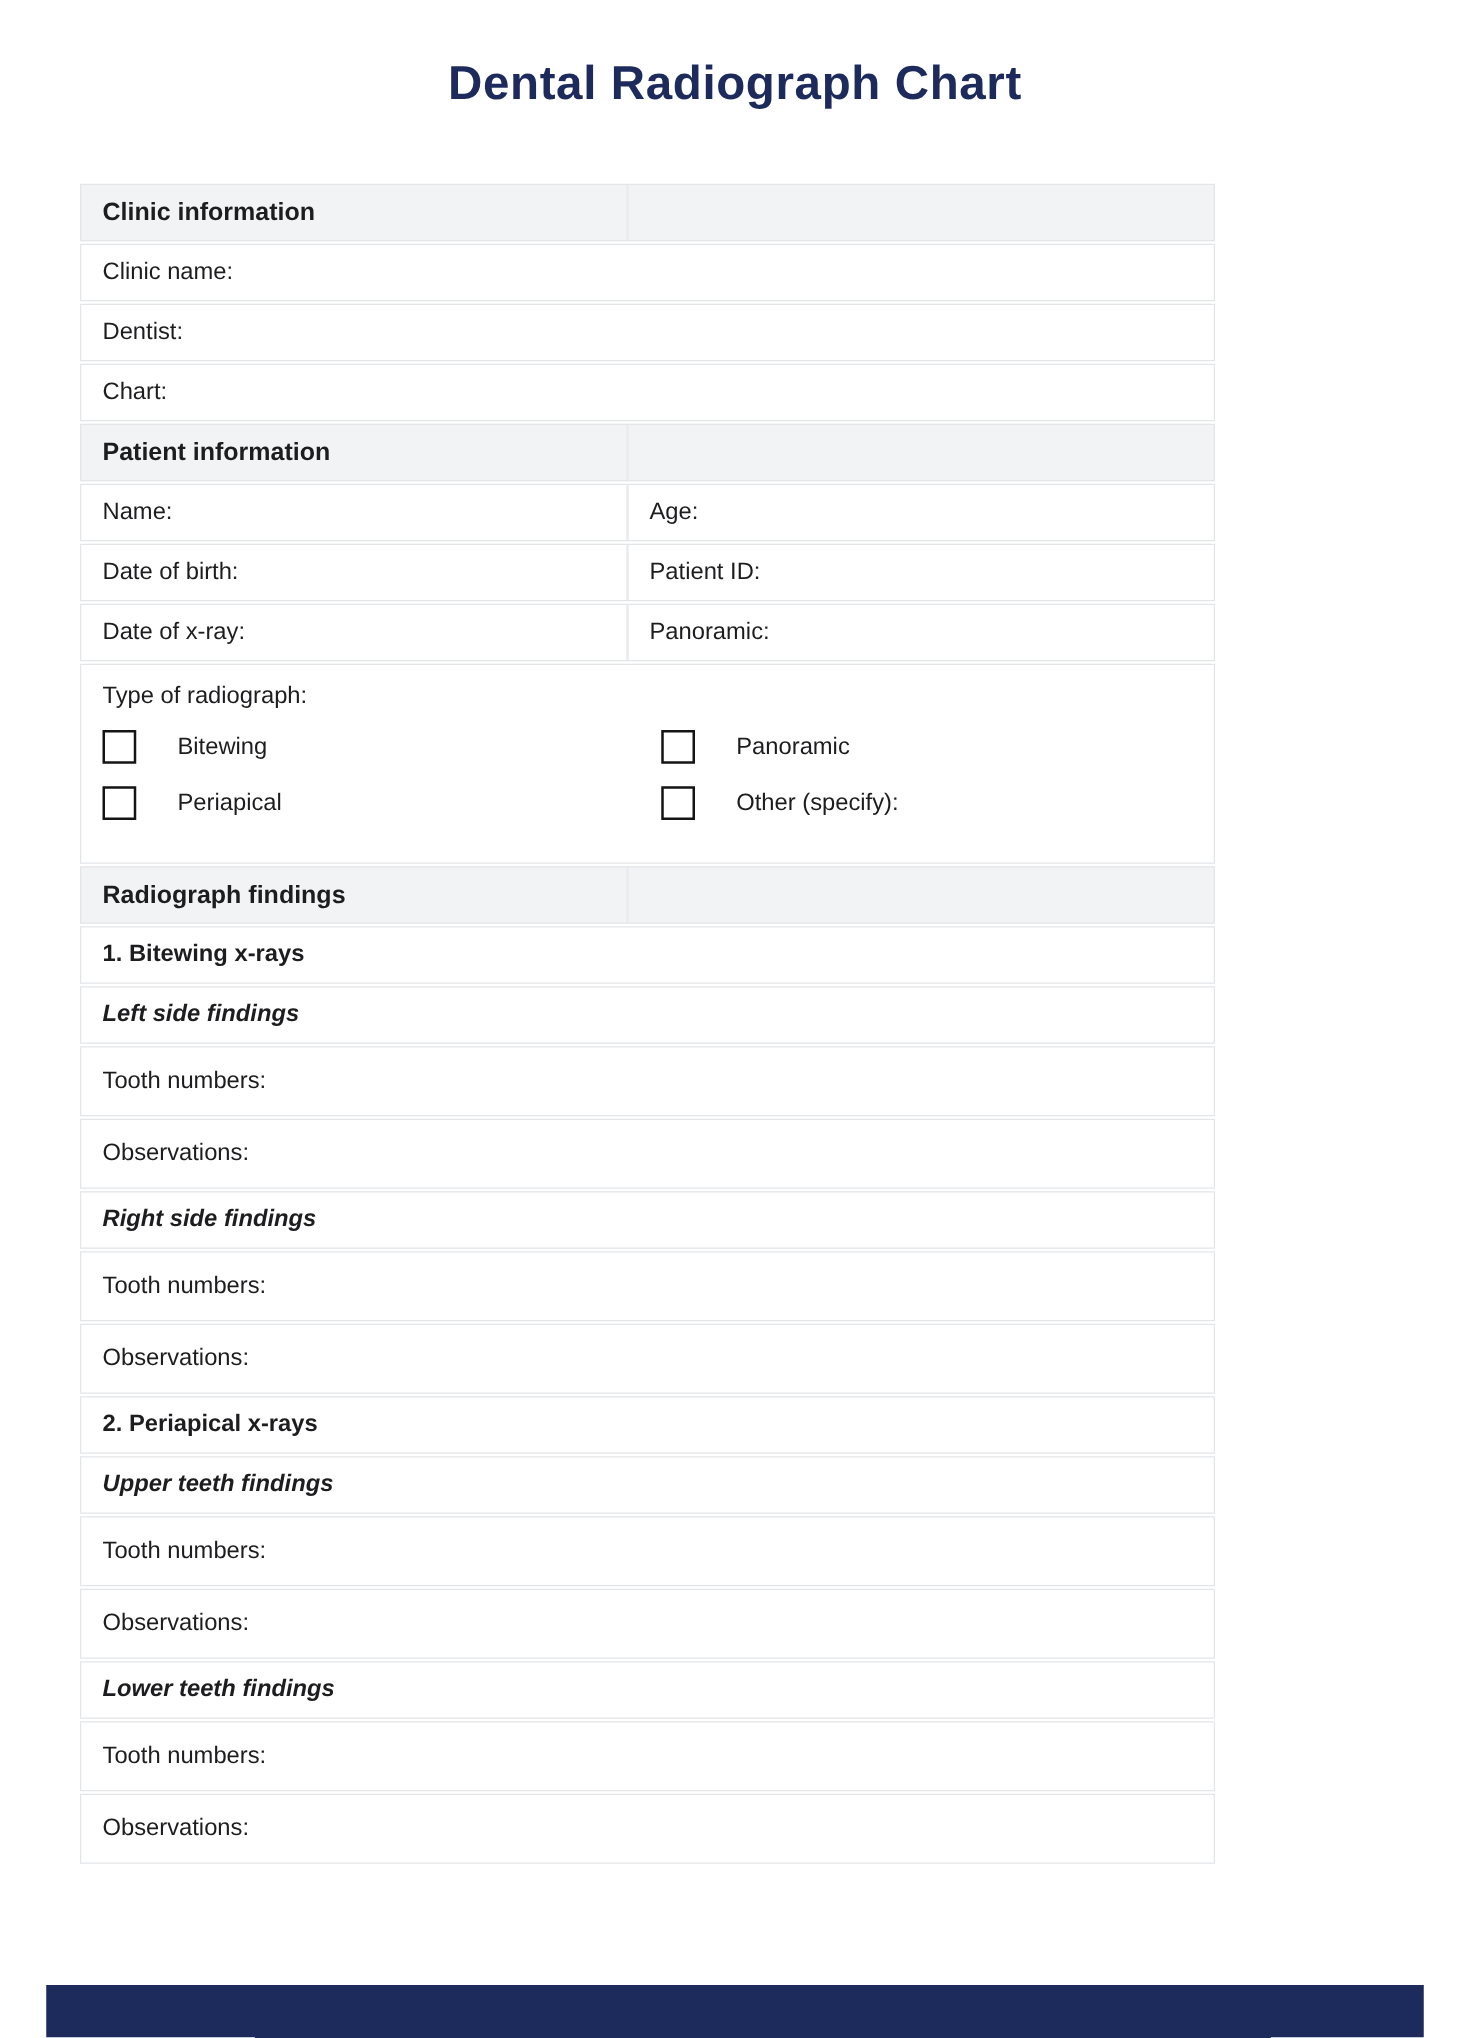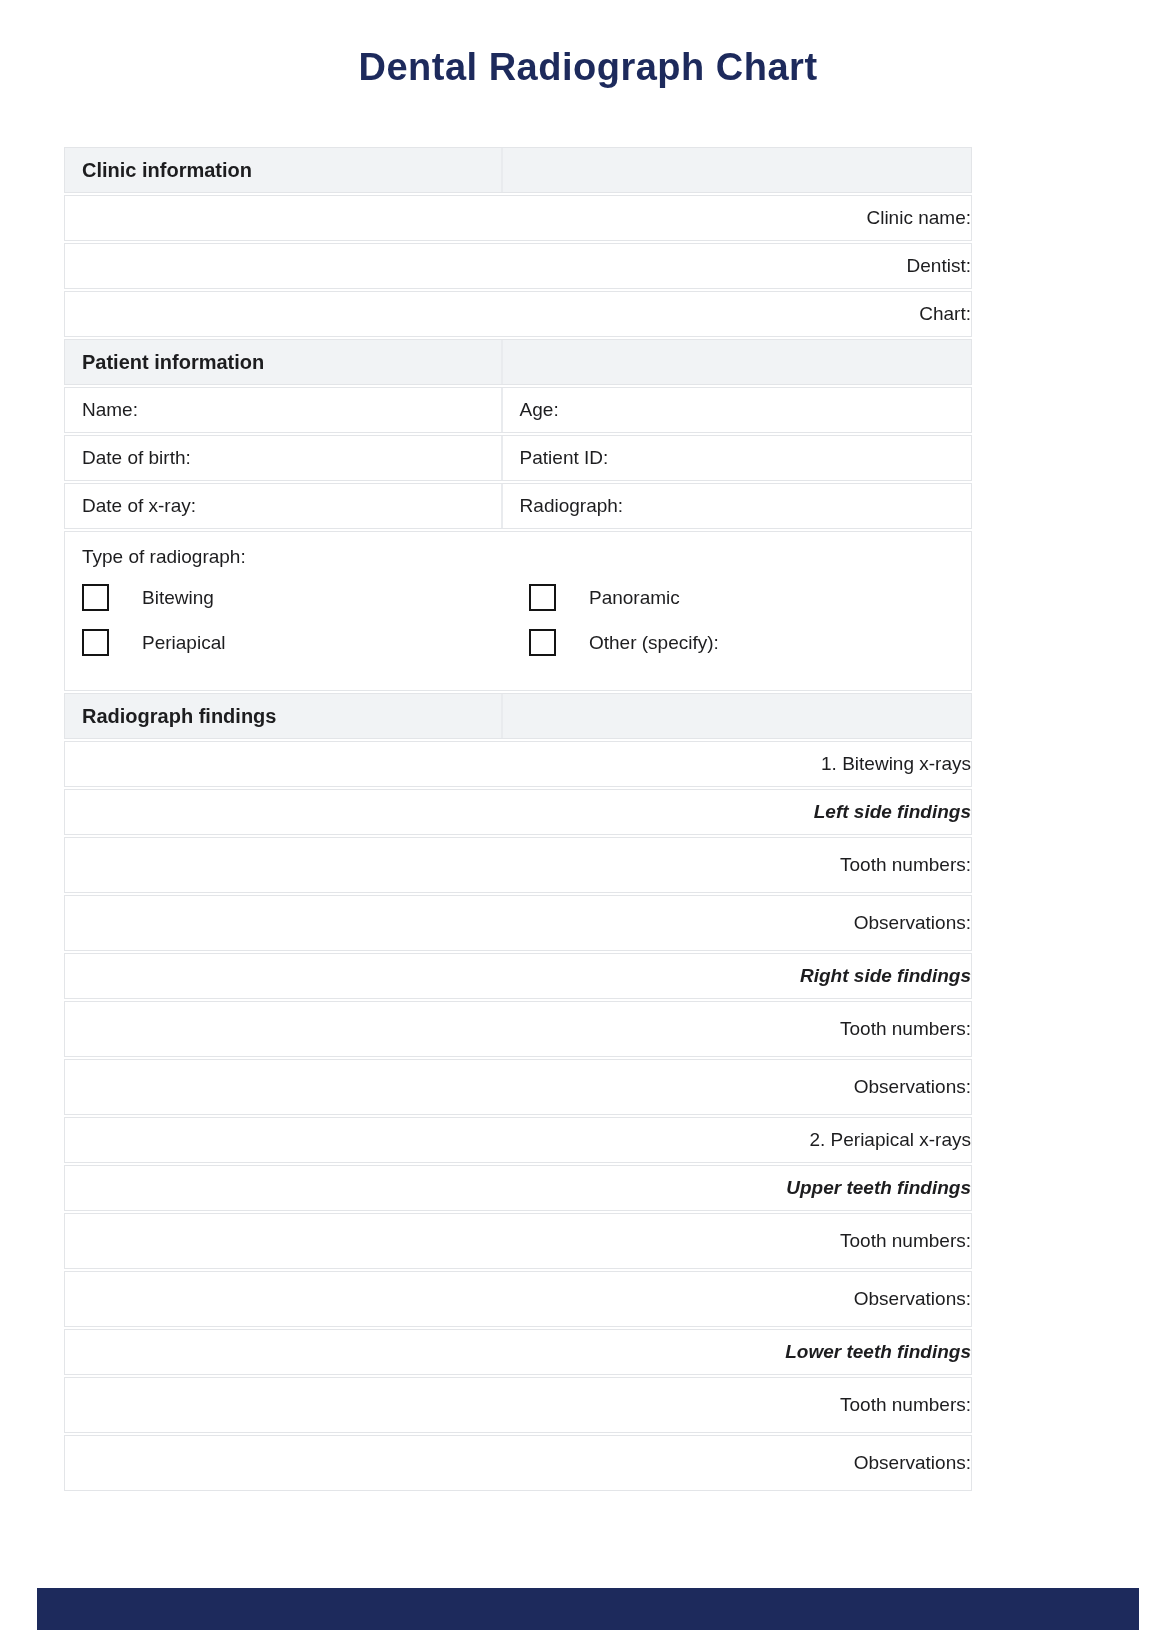--- a/index.html
+++ b/index.html
@@ -45,22 +45,22 @@
   .cell {
     display: flex;
     align-items: center;
     padding-left: 17px;
   }
   .cell.left {
     width: 48.3%;
     border-right: 2px solid #e9ebee;
   }
   .cell.right { flex: 1; }
-  .cell.full { width: 100%; justify-content: flex-end; }
-  .label-bold { font-weight: normal; }
+  .cell.full { width: 100%; }
+  .label-bold { font-weight: bold; }
   .label-bold-italic { font-weight: bold; font-style: italic; }
   .row.checkbox-row {
     height: 160px;
     flex-direction: column;
     align-items: stretch;
     padding: 14px 0 16px 17px;
   }
   .cb-title { font-size: 19px; margin-bottom: 16px; }
   .cb-line { position: relative; height: 27px; margin-bottom: 21px; }
   .cb-opt {
@@ -133,21 +133,21 @@
       </div>
       <div class="cell right">
         <div class="">Patient ID:</div>
       </div>
     </div>
     <div class="row">
       <div class="cell left">
         <div class="">Date of x-ray:</div>
       </div>
       <div class="cell right">
-        <div class="">Radiograph:</div>
+        <div class="">Panoramic:</div>
       </div>
     </div>
     <div class="row checkbox-row">
       <div class="cb-title">Type of radiograph:</div>
       <div class="cb-line">
         <div class="cb-opt pos-0">
           <div class="cb-box"></div>
           <div class="">Bitewing</div>
         </div>
         <div class="cb-opt pos-1">

